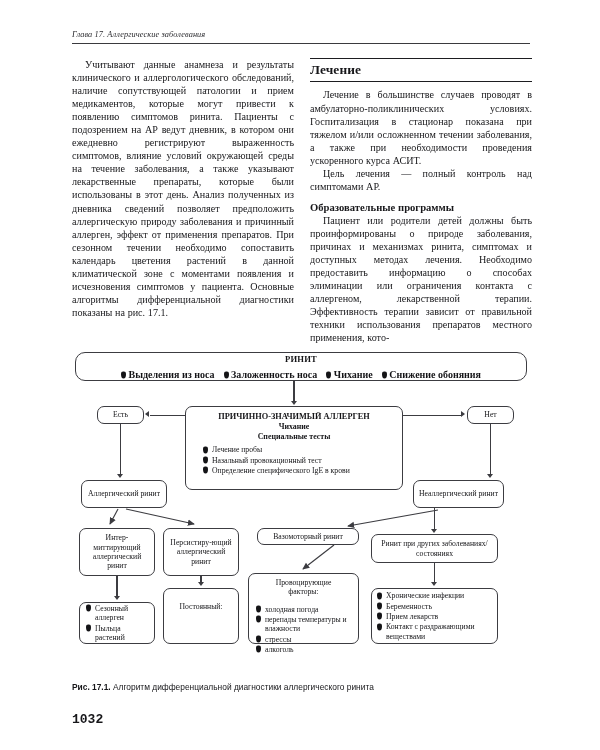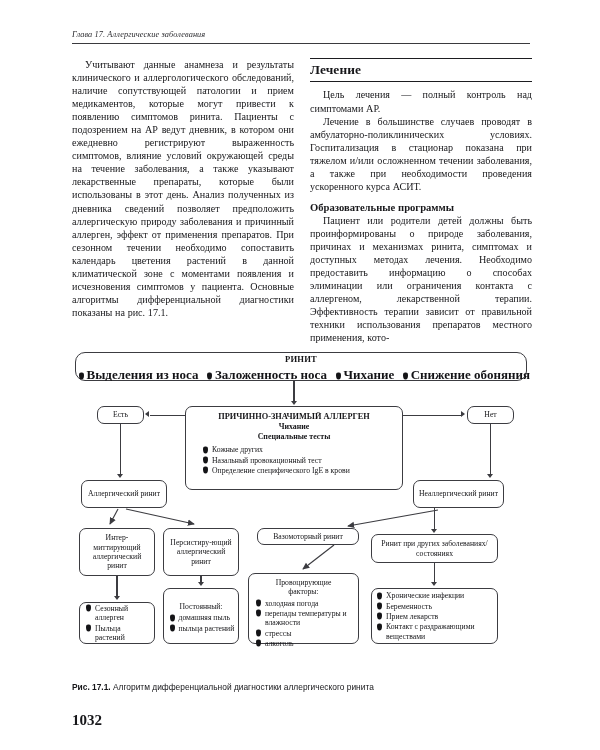--- a/index.html
+++ b/index.html
@@ -93,21 +93,21 @@
     transform:rotate(180deg);
   }
 
   
   #n-rinit{
     left:17px;top:0px;width:452px;height:29px;border-radius:10px;
     justify-content:center;
   }
   #n-rinit .ttl{font-size:8.6px;line-height:10px;letter-spacing:.2px;}
   #n-rinit .symrow{
-    font-weight:bold;font-size:13px;line-height:10px;white-space:nowrap;
+    font-weight:bold;font-size:10px;line-height:10px;white-space:nowrap;
     margin-top:6px;
   }
   #n-rinit .symrow span.gap{display:inline-block;width:9px;}
 
   #n-allergen{
     left:127px;top:54px;width:218px;height:84px;
     align-items:center;justify-content:flex-start;padding-top:5px;
   }
   #n-allergen .ttl{font-size:8.3px;line-height:10px;}
   #n-allergen .sub{font-size:7.9px;line-height:9.6px;}
@@ -124,21 +124,21 @@
   #n-vazo{left:199px;top:176px;width:102px;height:17px;}
   #n-other{left:313px;top:182px;width:127px;height:29px;}
 
   #n-season{left:21px;top:250px;width:76px;height:42px;
     align-items:flex-start;justify-content:center;padding-left:6px;}
   #n-postoyan{left:105px;top:236px;width:76px;height:56px;
     align-items:center;justify-content:flex-start;padding-top:13px;}
   #n-postoyan .blist{margin-top:2px;padding-left:5px;}
   #n-provoc{left:190px;top:221px;width:111px;height:71px;
     align-items:center;justify-content:flex-start;padding-top:4px;}
-  #n-provoc .blist{margin-top:2px;padding-left:8px;}
+  #n-provoc .blist{margin-top:8px;padding-left:8px;}
   #n-chronic{left:313px;top:236px;width:127px;height:56px;
     align-items:flex-start;justify-content:center;padding-left:5px;}
 
   
   .conn{position:absolute;z-index:1;}
   .v{width:1.15px;background:#3c3c41;}
   .h{height:1.15px;background:#3c3c41;}
   .arrow-d{
     position:absolute;width:0;height:0;
     border-left:3.2px solid transparent;border-right:3.2px solid transparent;
@@ -159,42 +159,42 @@
   
   .caption{
     position:absolute;left:72px;top:682px;width:460px;
     font-family:"Liberation Sans",sans-serif;
     font-size:8.4px;line-height:11px;color:#17171a;
   }
   .caption b{font-weight:bold;}
 
   .pageno{
     position:absolute;left:72px;top:712px;
-    font-family:Liberation Serif, serif;
-    font-weight:bold;font-size:15px;color:#17171a;
+    font-family:Liberation Mono, monospace;
+    font-weight:bold;font-size:13px;color:#17171a;
   }
 </style>
 </head>
 <body>
 
 <div class="page">
 
   <div class="runhead">Глава 17. Аллергические заболевания</div>
   <div class="runhead-rule"></div>
 
   <div class="col left">
     <p>Учитывают данные анамнеза и результаты клинического и аллергологического обследований, наличие сопутствующей патологии и прием медикаментов, которые могут привести к появлению симптомов ринита. Пациенты с подозрением на АР ведут дневник, в котором они ежедневно регистрируют выраженность симптомов, влияние условий окружающей среды на течение заболевания, а также указывают лекарственные препараты, которые были использованы в этот день. Анализ полученных из дневника сведений позволяет предположить аллергическую природу заболевания и причинный аллерген, эффект от применения препаратов. При сезонном течении необходимо сопоставить календарь цветения растений в данной климатической зоне с моментами появления и исчезновения симптомов у пациента. Основные алгоритмы дифференциальной диагностики показаны на рис. 17.1.</p>
   </div>
 
   <div class="col right">
     <div class="rule-top"></div>
     <div class="h2">Лечение</div>
     <div class="rule-bot"></div>
+    <p>Лечение в большинстве случаев проводят в амбулаторно-поликлинических условиях. Госпитализация в стационар показана при тяжелом и/или осложненном течении заболевания, а также при необходимости проведения ускоренного курса АСИТ.</p>
     <p>Цель лечения — полный контроль над симптомами АР.</p>
-    <p>Лечение в большинстве случаев проводят в амбулаторно-поликлинических условиях. Госпитализация в стационар показана при тяжелом и/или осложненном течении заболевания, а также при необходимости проведения ускоренного курса АСИТ.</p>
     <div class="h3">Образовательные программы</div>
     <p>Пациент или родители детей должны быть проинформированы о природе заболевания, причинах и механизмах ринита, симптомах и доступных методах лечения. Необходимо предоставить информацию о способах элиминации или ограничения контакта с аллергеном, лекарственной терапии. Эффективность терапии зависит от правильной техники использования препаратов местного применения, кото-</p>
   </div>
 
   <div class="figure">
     <div class="fig-inner">
 
       <div class="conn v" style="left:235.4px;top:29px;height:21px;"></div>
       <div class="arrow-d" style="left:232.8px;top:49px;"></div>
 
@@ -253,21 +253,21 @@
 
       <div class="node" id="n-net">
         <div>Нет</div>
       </div>
 
       <div class="node" id="n-allergen">
         <div class="ttl">ПРИЧИННО-ЗНАЧИМЫЙ АЛЛЕРГЕН</div>
         <div class="sub">Чихание</div>
         <div class="sub">Специальные тесты</div>
         <ul class="blist">
-          <li><span class="drop"></span><span>Кожные других</span></li>
+          <li><span class="drop"></span><span>Лечение пробы</span></li>
           <li><span class="drop"></span><span>Назальный провокационный тест</span></li>
           <li><span class="drop"></span><span>Определение специфического IgE в крови</span></li>
         </ul>
       </div>
 
       <div class="node" id="n-ar">
         <div>Аллергический ринит</div>
       </div>
 
       <div class="node" id="n-nar">
@@ -292,24 +292,20 @@
 
       <div class="node" id="n-season">
         <ul class="blist">
           <li><span class="drop"></span><span>Сезонный аллерген</span></li>
           <li><span class="drop"></span><span>Пыльца растений</span></li>
         </ul>
       </div>
 
       <div class="node" id="n-postoyan">
         <div>Постоянный:</div>
-        <ul class="blist">
-          <li><span class="drop"></span><span>домашняя пыль</span></li>
-          <li><span class="drop"></span><span>пыльца растений</span></li>
-        </ul>
       </div>
 
       <div class="node" id="n-provoc">
         <div>Провоцирующие</div>
         <div>факторы:</div>
         <ul class="blist">
           <li><span class="drop"></span><span>холодная погода</span></li>
           <li><span class="drop"></span><span>перепады температуры и влажности</span></li>
           <li><span class="drop"></span><span>стрессы</span></li>
           <li><span class="drop"></span><span>алкоголь</span></li>

